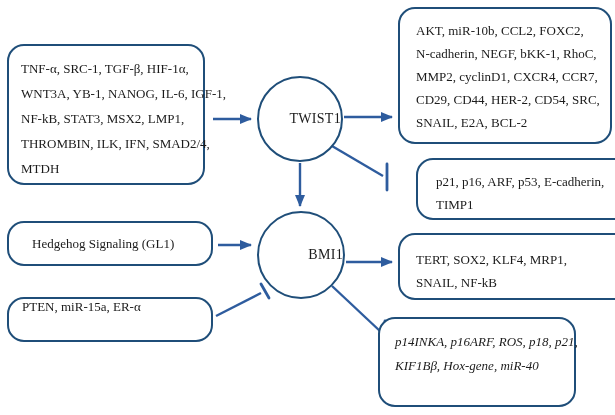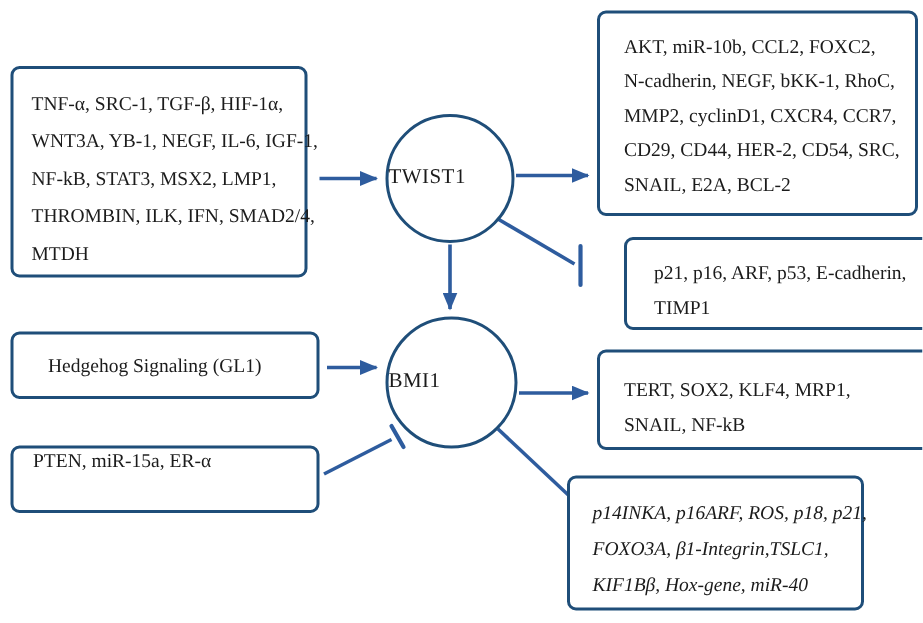--- a/index.html
+++ b/index.html
@@ -16,35 +16,35 @@
     font-family:"Liberation Serif", serif;
     color:var(--text);
     overflow:hidden;
   }
   .edges{position:absolute;left:0;top:0;width:615px;height:415px;}
   .edge{stroke:var(--line);stroke-width:2.4;fill:none;}
   .bar{stroke:var(--line);stroke-width:2.8;fill:none;stroke-linecap:round;}
   .box{
     position:absolute;box-sizing:border-box;
     border:2px solid var(--border);
-    border-radius:6px;background:#fff;
+    border-radius:17px;background:#fff;
     font-size:13px;
   }
   .bline{white-space:nowrap;}
   #box-tnf{left:7px;top:44px;width:198px;height:141px;padding:10px 4px 0 12px;line-height:25px;}
   #box-hedgehog{left:7px;top:221px;width:206px;height:45px;display:flex;align-items:center;padding-left:23px;}
   #box-pten{left:7px;top:297px;width:206px;height:45px;display:flex;padding-left:13px;}
   #box-akt{left:398px;top:7px;width:214px;height:137px;padding:10px 2px 0 16px;line-height:23px;}
   #box-p21{left:416px;top:158px;width:214px;height:62px;padding:10px 2px 0 18px;line-height:23px;}
   #box-tert{left:398px;top:233px;width:237px;height:67px;padding:13px 2px 0 16px;line-height:23px;}
   #box-p14{left:378px;top:317px;width:198px;height:90px;padding:11px 2px 0 15px;line-height:24px;font-style:italic;}
   .circle{
     position:absolute;box-sizing:border-box;
     border:2px solid var(--border);border-radius:50%;
-    background:#fff;display:flex;align-items:center;justify-content:flex-start;
+    background:#fff;display:flex;align-items:center;justify-content:flex-end;
     font-size:14px;letter-spacing:.3px;
   }
   #circle-twist1{left:257px;top:76px;width:86px;height:86px;}
   #circle-bmi1{left:257px;top:211px;width:88px;height:88px;}
 </style>
 </head>
 <body>
 
 <div class="canvas">
 
@@ -70,21 +70,21 @@
     <line class="bar" x1="261" y1="284" x2="269" y2="298"></line>
 
     <line class="edge" x1="346" y1="262" x2="392" y2="262" marker-end="url(#arrowhead)"></line>
 
     <line class="edge" x1="332" y1="286" x2="381" y2="332"></line>
     <line class="bar" x1="385" y1="321" x2="385" y2="344"></line>
   </svg>
 
   <div class="box" id="box-tnf">
     <div class="bline">TNF-α, SRC-1, TGF-β, HIF-1α,</div>
-    <div class="bline">WNT3A, YB-1, NEGF, IL-6, IGF-1,</div>
+    <div class="bline">WNT3A, YB-1, NANOG, IL-6, IGF-1,</div>
     <div class="bline">NF-kB, STAT3, MSX2, LMP1,</div>
     <div class="bline">THROMBIN, ILK, IFN, SMAD2/4,</div>
     <div class="bline">MTDH</div>
   </div>
 
   <div class="box" id="box-hedgehog">
     <div class="bline">Hedgehog Signaling (GL1)</div>
   </div>
 
   <div class="box" id="box-pten">
@@ -104,21 +104,20 @@
     <div class="bline">TIMP1</div>
   </div>
 
   <div class="box" id="box-tert">
     <div class="bline">TERT, SOX2, KLF4, MRP1,</div>
     <div class="bline">SNAIL, NF-kB</div>
   </div>
 
   <div class="box" id="box-p14">
     <div class="bline">p14INKA, p16ARF, ROS, p18, p21,</div>
-    <div class="bline">FOXO3A, β1-Integrin,TSLC1,</div>
     <div class="bline">KIF1Bβ, Hox-gene, miR-40</div>
   </div>
 
   <div class="circle" id="circle-twist1">
     <span>TWIST1</span>
   </div>
 
   <div class="circle" id="circle-bmi1">
     <span>BMI1</span>
   </div>

